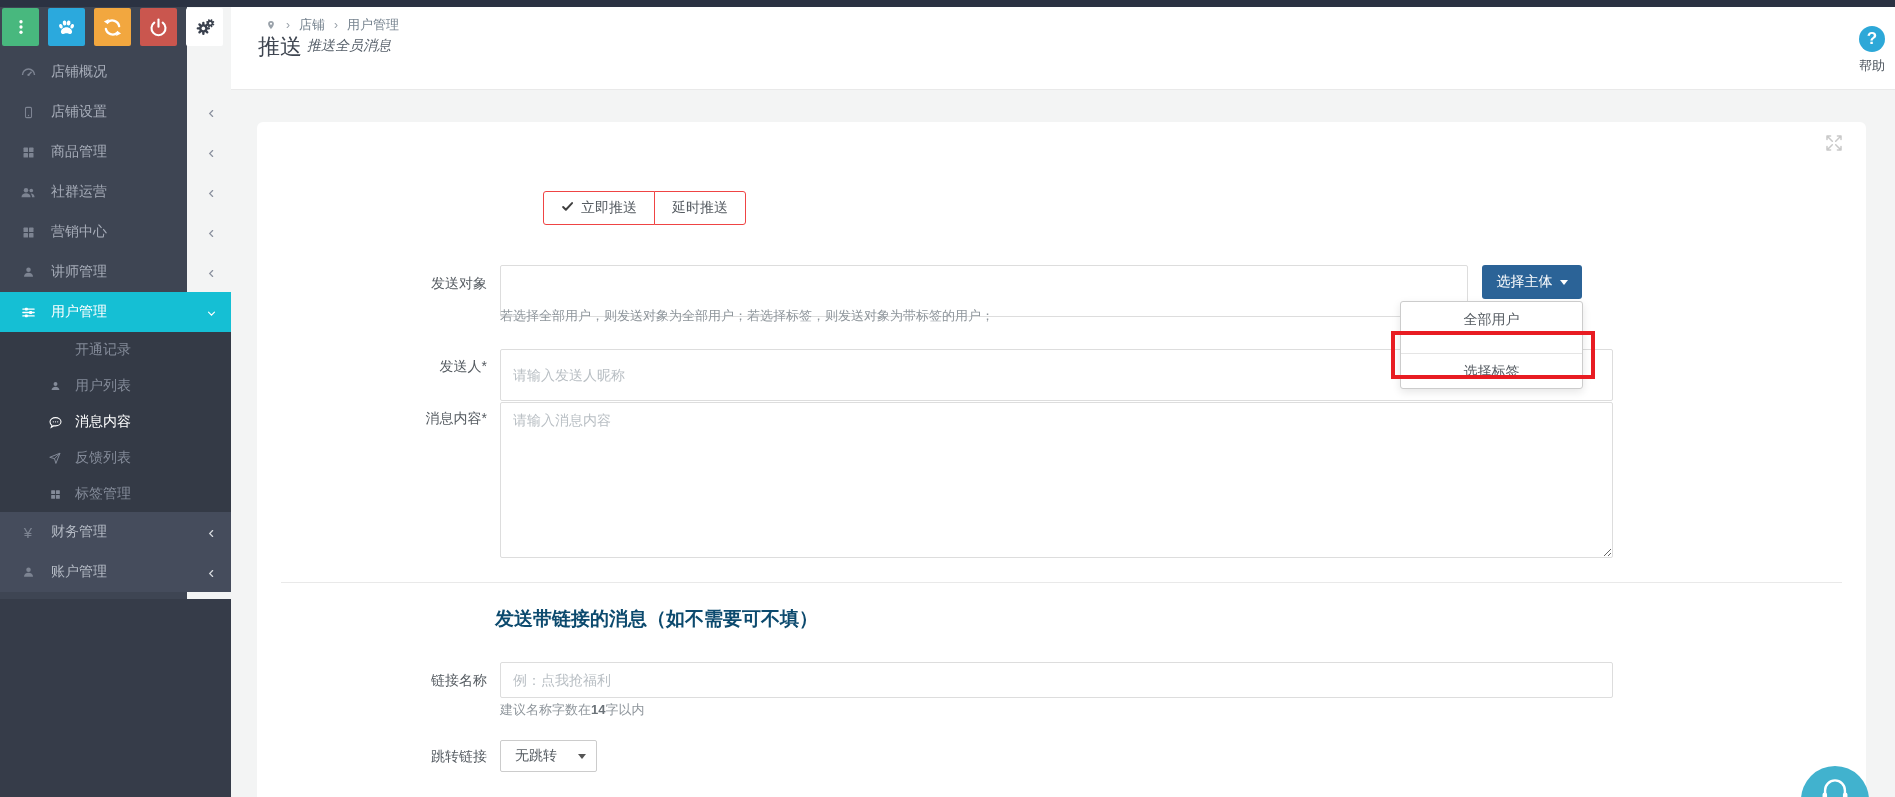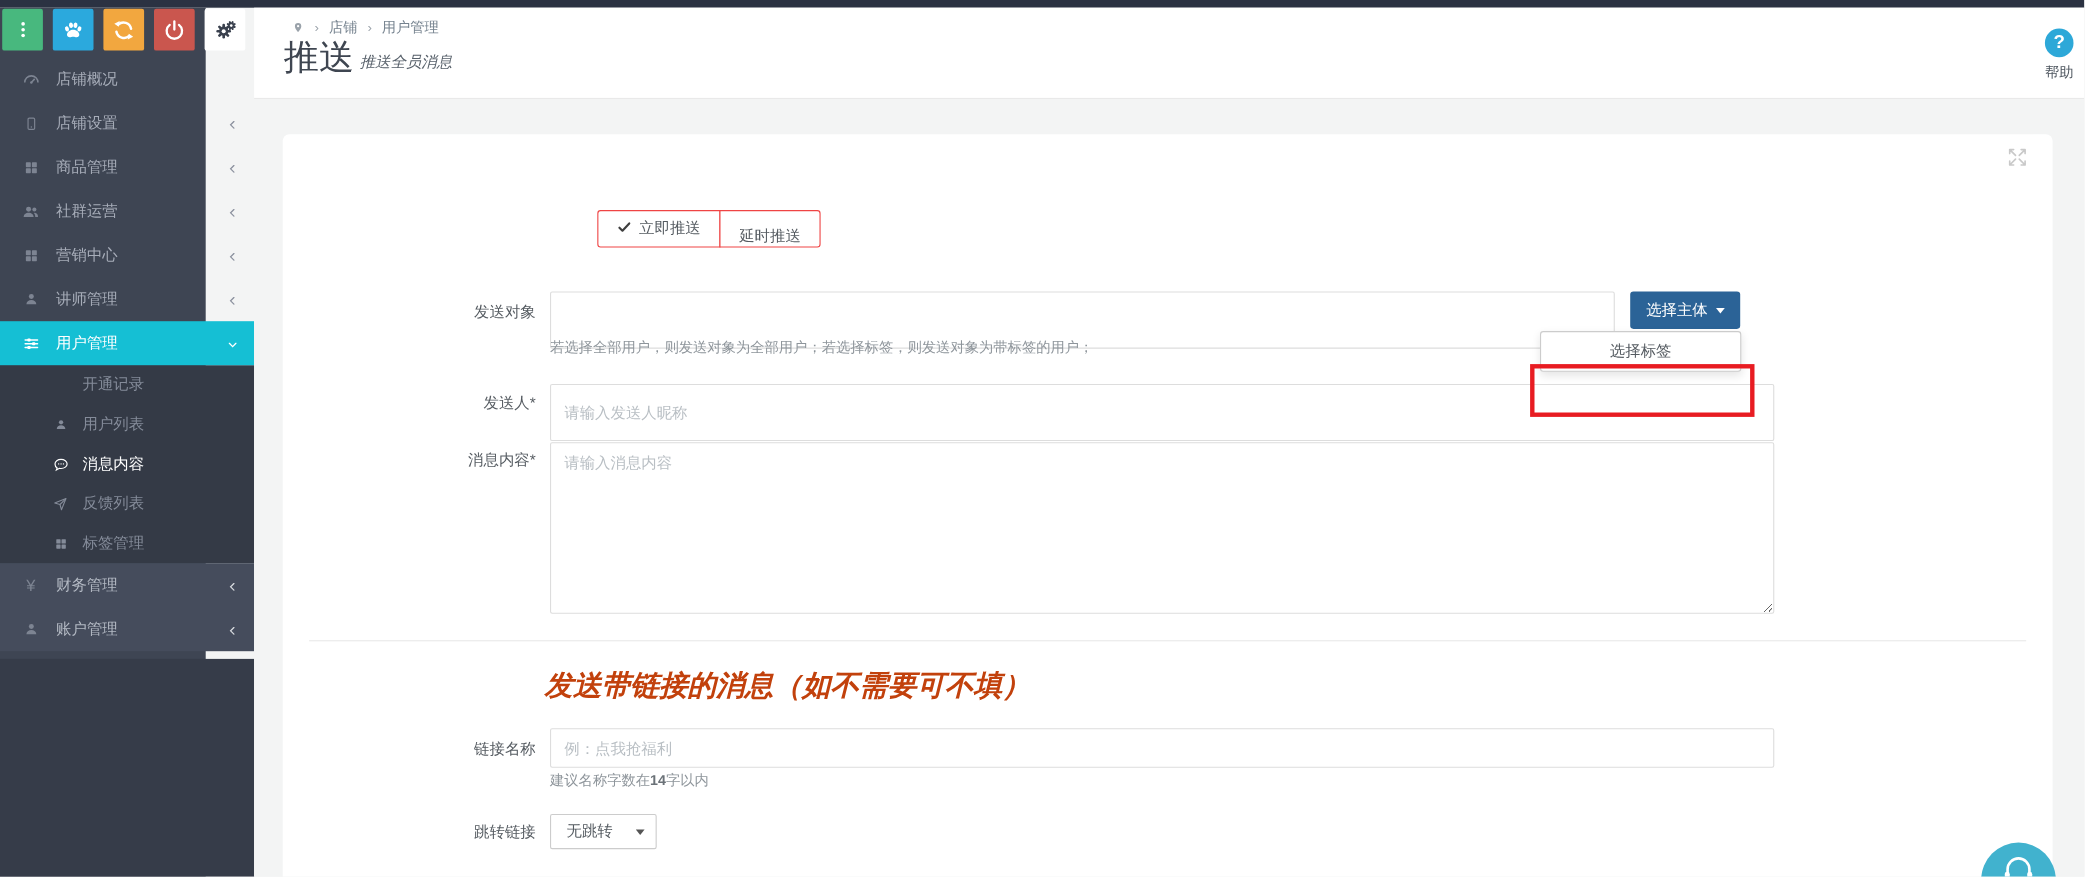--- a/index.html
+++ b/index.html
@@ -39,56 +39,56 @@
   .yen-glyph { font-size:15px; line-height:1; }
   .sidebar-fill { position:absolute; left:0; top:592px; width:231px; height:205px; background:#363c49; }
 
   
   .header { position:absolute; left:231px; top:7px; width:1664px; height:83px; background:#ffffff; border-bottom:1px solid #e9e9e9; }
   .breadcrumb { position:absolute; left:34px; top:9px; display:flex; align-items:center; gap:9px; font-size:13px; color:#76838f; }
   .breadcrumb .pin { color:#9aa2aa; display:flex; }
   .breadcrumb .sep { color:#9aa2aa; font-size:12px; }
   .bc-link { cursor:pointer; }
   .titlerow { position:absolute; left:27px; top:28px; display:flex; align-items:flex-end; }
-  .pg-title { font-size:32px; color:#3f4651; line-height:1.1; }
+  .pg-title { font-size:22px; color:#3f4651; line-height:1.1; }
   .pg-sub { font-size:14px; font-style:italic; color:#57606a; margin-left:5px; padding-bottom:4px; }
   .help { position:absolute; left:1619px; top:19px; width:44px; text-align:center; cursor:pointer; }
   .help-circle { width:26px; height:26px; border-radius:50%; background:#2da8d8; color:#fff; font-weight:bold; font-size:17px; line-height:26px; text-align:center; margin:0 auto; }
   .help-label { font-size:13px; color:#4e565f; margin-top:5px; }
 
   
   .content { position:absolute; left:231px; top:90px; width:1664px; height:707px; background:#f3f4f4; }
   .card { position:absolute; left:257px; top:122px; width:1609px; height:700px; background:#ffffff; border-radius:6px; }
   .expand { position:absolute; left:1824px; top:133px; width:20px; height:20px; color:#c9c9c9; cursor:pointer; }
 
   
   .tabs { position:absolute; left:543px; top:191px; display:flex; }
   .tabbtn { height:34px; display:flex; align-items:center; gap:7px; padding:0 17px; background:#fff; border:1px solid #ef4444; color:#555b61; font-size:14px; cursor:pointer; }
   .tabbtn:first-child { border-radius:3px 0 0 3px; }
-  .tabbtn:last-child { border-radius:0 3px 3px 0; margin-left:-1px;align-items:flex-end; }
+  .tabbtn:last-child { border-radius:0 3px 3px 0; margin-left:-1px; }
 
   
   .flabel { position:absolute; left:330px; width:157px; text-align:right; font-size:14px; color:#555b61; }
   .tinput { position:absolute; left:500px; height:52px; border:1px solid #dddddd; border-radius:2px; background:#fff; padding:0 12px; font-size:14px; color:#555; font-family:inherit; outline:none; }
   .tinput::placeholder, textarea::placeholder { color:#b9bfc4; opacity:1; }
   .hint { position:absolute; left:500px; font-size:13px; color:#8e959b; }
   .hint b { color:#6b7278; }
 
   .subject-btn { position:absolute; left:1482px; top:265px; width:100px; height:34px; background:#2b6397; border:none; border-radius:3px; color:#fff; font-size:14px; display:flex; align-items:center; justify-content:center; gap:7px; cursor:pointer; font-family:inherit; }
   .caret-dn { width:0; height:0; border-left:4.5px solid transparent; border-right:4.5px solid transparent; border-top:5px solid #ffffff; }
 
   .dropdown { position:absolute; left:1400px; top:301px; width:183px; background:#ffffff; border:1px solid #cccccc; border-radius:3px; box-shadow:0 3px 8px rgba(0,0,0,.10); z-index:5; }
   .dd-item { height:35px; line-height:35px; text-align:center; font-size:14px; color:#555b61; cursor:pointer; }
   .dd-item + .dd-item { border-top:1px solid #e5e5e5;margin-top:16px; }
   .red-annot { position:absolute; left:1391px; top:331px; width:204px; height:48px; border:4px solid #e81c22; z-index:6; pointer-events:none; }
 
   textarea.msg { position:absolute; left:500px; top:402px; width:1113px; height:156px; border:1px solid #dddddd; border-radius:2px; padding:9px 12px; font-size:14px; font-family:inherit; color:#555; outline:none; }
 
   .divider { position:absolute; left:281px; top:582px; width:1561px; height:1px; background:#e9e9e9; }
-  .sec-heading { position:absolute; left:495px; top:606px; font-size:26px; font-weight:bold; color:#c2410c;font-style:italic; }
+  .sec-heading { position:absolute; left:495px; top:606px; font-size:19px; font-weight:bold; color:#0c4a6e; }
 
   .fake-select { position:absolute; left:500px; top:740px; width:97px; height:32px; border:1px solid #cccccc; border-radius:2px; background:#fff; display:flex; align-items:center; padding:0 10px 0 14px; font-size:14px; color:#555b61; cursor:pointer; }
   .fake-select .sel-caret { margin-left:auto; width:0; height:0; border-left:4px solid transparent; border-right:4px solid transparent; border-top:5px solid #555; }
 
   .chat-bubble { position:absolute; left:1801px; top:766px; width:68px; height:68px; border-radius:50%; background:#41b2ce; cursor:pointer; z-index:8; }
   .chat-bubble svg { position:absolute; left:17px; top:8px; }
 </style>
 </head>
 <body>
 
@@ -385,20 +385,21 @@
 
   <label class="flabel" style="top:275px;">发送对象</label>
   <input class="tinput" style="top: 265px; width: 968px;" value="">
   <button class="subject-btn">
     <span>选择主体</span>
     <span class="caret-dn"></span>
   </button>
   <div class="hint" style="top:307px;">若选择全部用户，则发送对象为全部用户；若选择标签，则发送对象为带标签的用户；</div>
 
   <div class="dropdown">
+    <div class="dd-item">全部用户</div>
     <div class="dd-item">选择标签</div>
   </div>
   <div class="red-annot"></div>
 
   <label class="flabel" style="top:358px;">发送人*</label>
   <input class="tinput" style="top: 349px; width: 1113px;" placeholder="请输入发送人昵称">
 
   <label class="flabel" style="top:410px;">消息内容*</label>
   <textarea class="msg" placeholder="请输入消息内容" style=""></textarea>
 

